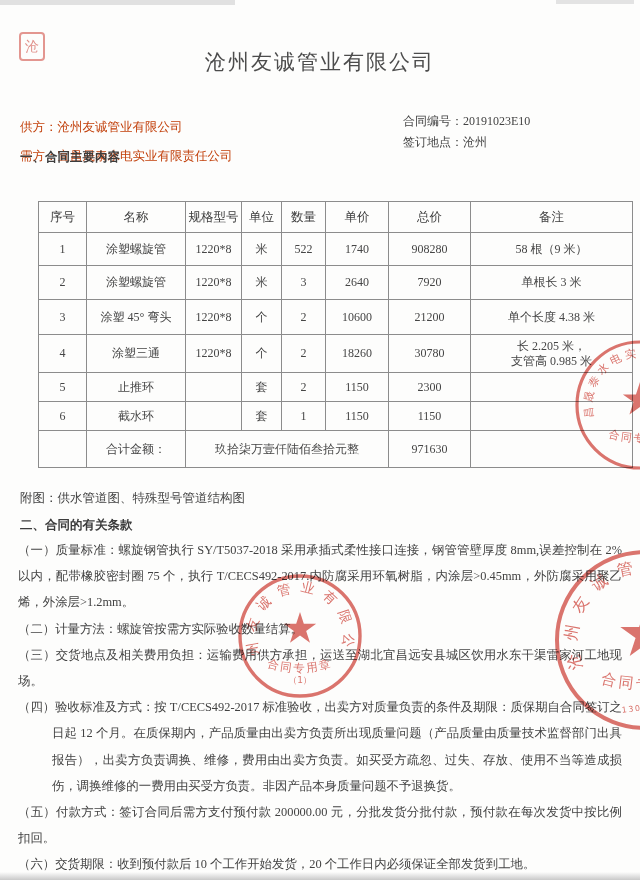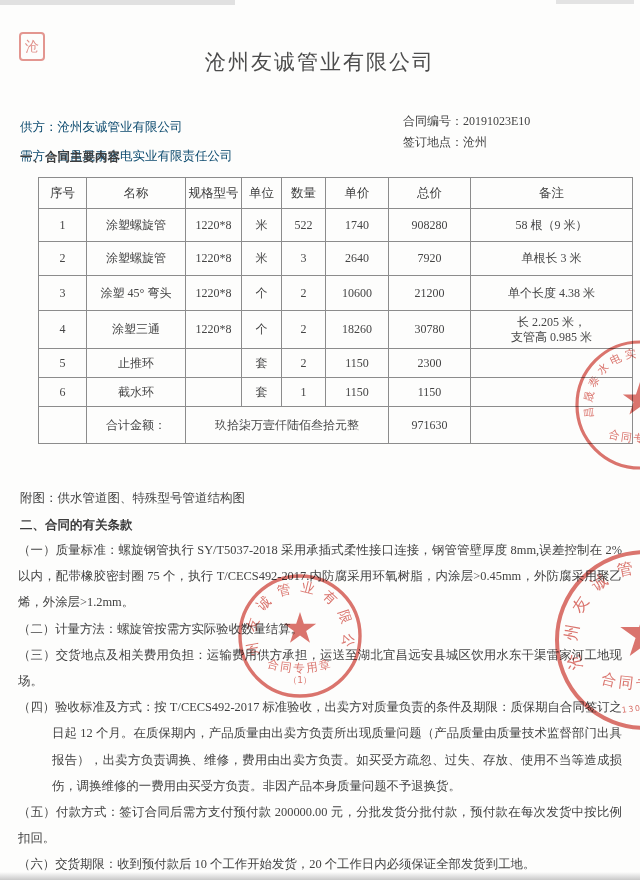--- a/index.html
+++ b/index.html
@@ -18,27 +18,27 @@
     font-family:"DejaVu Sans",sans-serif;opacity:.75;
   }
   .company-title{
     position:absolute;top:48px;left:0;width:100%;text-align:center;margin:0;
     font-size:21px;font-weight:500;letter-spacing:2px;color:#4c4c4c;
   }
   .doc-title{
     position:absolute;top:86px;left:0;width:100%;text-align:center;margin:0;
     font-size:19px;font-weight:500;letter-spacing:9px;color:#4c4c4c;
   }
-  .party{position:absolute;left:20px;font-size:12.5px;color:#0c4a6e;}
+  .party{position:absolute;left:20px;font-size:12.5px;color:#c2410c;}
   .party-supplier{top:119px;}
   .party-buyer{top:148px;}
   .meta{position:absolute;left:403px;top:111px;font-size:12px;color:#424242;line-height:21px;}
   .sec1-heading{position:absolute;left:20px;top:149px;font-size:12.5px;font-weight:600;color:#3c3c3c;}
 
-  .tablewrap{position:absolute;left:20px;top:177px;width:594px;padding-left:18px;}
+  .tablewrap{position:absolute;left:20px;top:201px;width:594px;padding-left:18px;}
   table.items{border-collapse:collapse;width:594px;table-layout:fixed;}
   table.items th,table.items td{
     border:1px solid #8c8c8c;text-align:center;vertical-align:middle;
     font-size:12px;color:#454545;padding:1px 2px;font-weight:normal;overflow:hidden;
   }
   table.items thead tr{height:31px;}
   table.items thead th{font-size:12.5px;color:#3e3e3e;}
   table.items tbody tr:nth-child(1){height:33px;}
   table.items tbody tr:nth-child(2){height:34px;}
   table.items tbody tr:nth-child(3){height:35px;}

